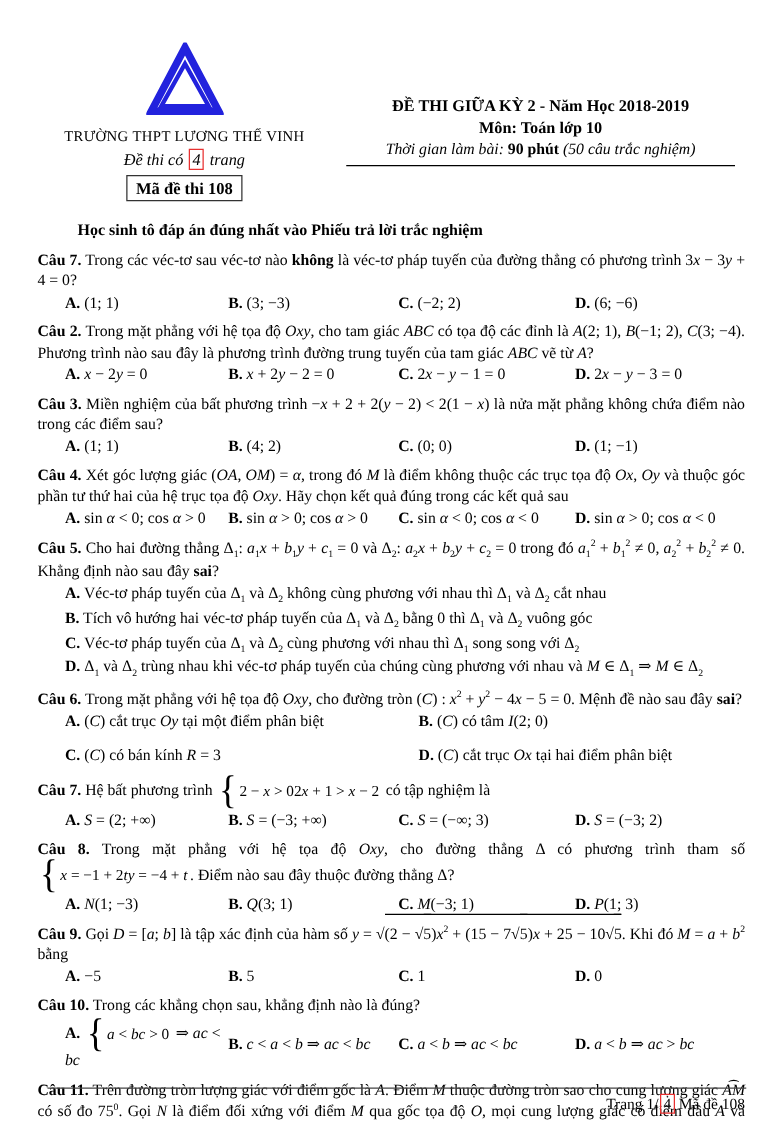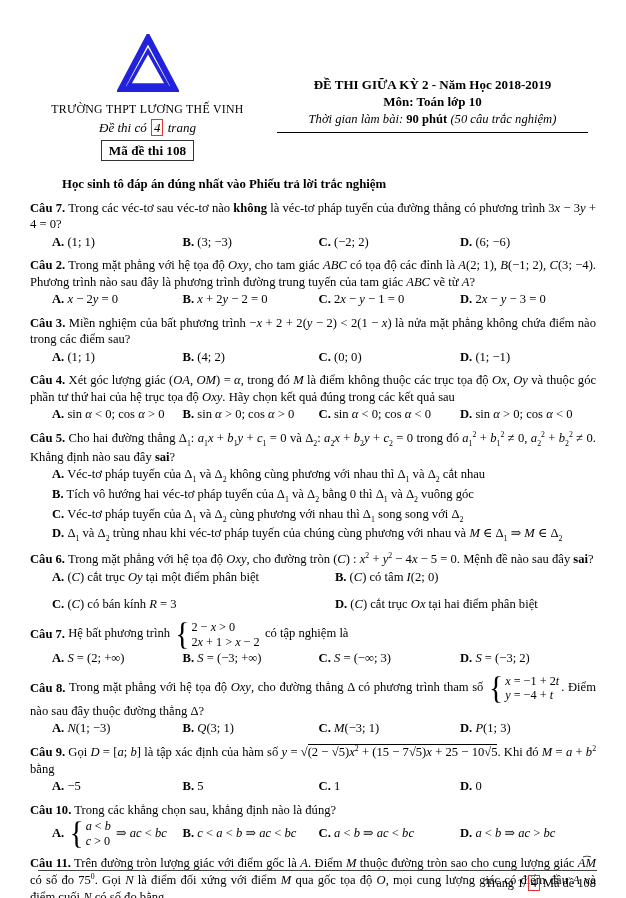--- a/index.html
+++ b/index.html
@@ -31,24 +31,24 @@
   .opts{padding-left:22px;margin-top:1px;align-items:center;}
   .grid4{display:grid;grid-template-columns:24% 25% 26% 25%;}
   .grid2{display:grid;grid-template-columns:52% 48%;row-gap:11px;}
   .stack .opt{display:block;margin-top:1px;}
   .opt b{font-weight:bold;}
   sup{font-size:.62em;}
   sub{font-size:.62em;}
   
   .cases{display:inline-flex;align-items:center;vertical-align:middle;margin:0 2px;}
   .cases .br{font-size:2.35em;font-weight:300;line-height:.9;transform:scaleY(1.08);}
-  .cases .cr{display:inline-flex;flex-direction:column;margin-left:2px;line-height:1.2;
+  .cases .cr{display:inline-flex;flex-direction:row;margin-left:2px;line-height:1.2;
     font-size:.97em;text-align:left;white-space:nowrap;}
   
-  .ov{border-top:1px solid #000;padding-top:0;}
+  .ov{border-top:1px solid #000;padding-top:8px;}
   
   .arc{position:relative;display:inline-block;}
   .arc::before{content:"\2322";position:absolute;left:50%;top:-.62em;transform:translateX(-50%) scaleX(1.5);
     font-size:.8em;}
   
   .rule{position:absolute;left:38px;right:29px;bottom:27px;border-top:1.3px solid #444;}
   .footer{position:absolute;right:30px;bottom:7px;font-size:12.4px;}
   .footer .redbox{margin-right:3px;}
 </style>
 </head>

